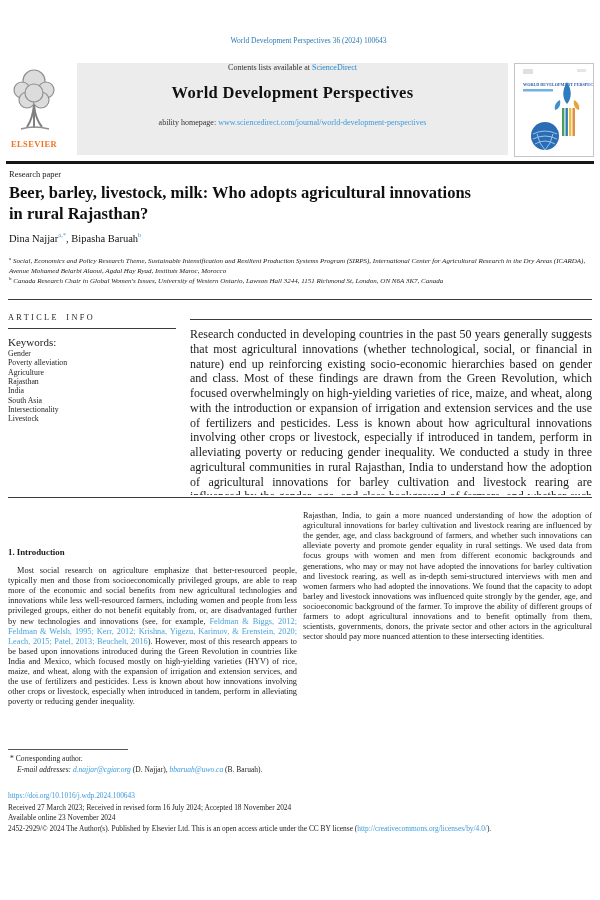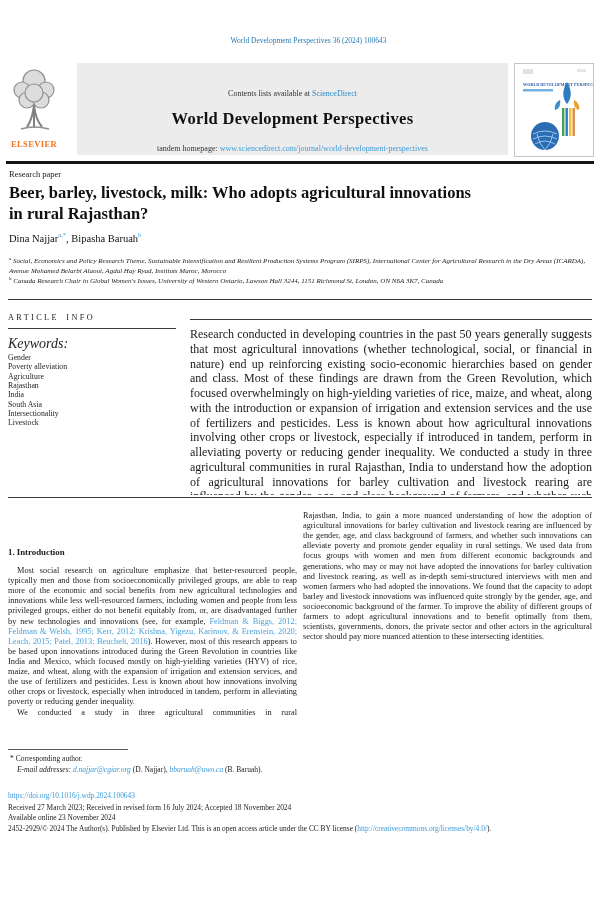--- a/index.html
+++ b/index.html
@@ -7,21 +7,21 @@
   body { width:600px; height:900px; position:relative; font-family:"Liberation Serif","DejaVu Serif",serif; color:#1c1c1c; overflow:hidden; }
   .page { position:absolute; inset:0; background:#fff; }
 
   a, .link { color:#3d9bd8; text-decoration:none; cursor:pointer; }
 
   .journal-ref { position:absolute; top:36px; left:5px; right:0; text-align:center; font-size:7.5px; color:#2a7ab5;padding-left:12px; }
 
   .header-row { position:absolute; top:63px; left:6px; right:6px; height:96px; }
   .elsevier-logo { position:absolute; left:2px; top:2px; width:52px; height:92px; text-align:center; }
   .elsevier-text { font-size:8.5px; color:#ee7423; letter-spacing:.4px; font-weight:bold; margin-top:-2px; }
-  .banner { position:absolute; left:71px; right:86px; top:0; height:92px; background:#ececec; text-align:center; padding-top:26px; }
+  .banner { position:absolute; left:71px; right:86px; top:0; height:92px; background:#ececec; text-align:center; padding-top:0; }
   .contents-line { font-size:8px; color:#333; }
   .journal-name { font-size:16.5px; font-weight:bold; color:#111; margin-top:11px; letter-spacing:.3px; }
   .homepage-line { font-size:8px; color:#333; margin-top:15px; }
   .cover-thumb { position:absolute; right:0; top:0; width:80px; height:94px; background:#fff; border:1px solid #c4c4c4; }
 
   .rule-thick { position:absolute; top:161px; left:6px; right:6px; height:3px; background:#161616; }
   .rule-a { position:absolute; top:299px; left:8px; right:8px; border-top:1.2px solid #3a3a3a; }
   .rule-b { position:absolute; top:497px; left:8px; right:8px; border-top:1.2px solid #3a3a3a; }
 
   .type-label { position:absolute; top:169px; left:9px; font-size:8.5px; color:#222; }
@@ -29,21 +29,21 @@
   .authors { position:absolute; top:231px; left:9px; font-size:10.5px; color:#111; }
   .authors sup { font-size:6.5px; color:#3d9bd8; }
   .affiliations { position:absolute; top:256px; left:9px; right:10px; font-size:7px; font-style:italic; line-height:1.35; color:#222; }
   .affiliations sup { font-size:5px; font-style:normal; }
 
   .info-abstract { position:absolute; top:313px; left:8px; right:8px; height:182px; overflow:hidden; }
   .info-col { position:absolute; left:0; top:0; width:168px; }
   .abs-col { position:absolute; left:182px; right:0; top:0; }
   .section-heading { font-size:8.2px; letter-spacing:2.4px; word-spacing:3px; color:#222; }
   .heading-rule { border-top:1px solid #3a3a3a; margin-top:6px; margin-bottom:7px; }
-  .kw-label { font-size:14px; font-style:italic; margin-bottom:1px; }
+  .kw-label { font-size:11px; margin-bottom:1px; }
   .kw-item { font-size:7.8px; line-height:1.2; }
   .abstract-text { font-size:12px; line-height:1.23; text-align:justify; color:#1b1b1b; }
 
   .intro { position:absolute; top:511px; left:8px; right:8px; height:234px; overflow:hidden; }
   .intro .col-l { position:absolute; left:0; top:0; width:289px; }
   .intro .col-r { position:absolute; right:0; top:0; width:289px; }
   .intro h2 { font-size:8.8px; font-weight:bold; margin-bottom:9px;margin-top:36px; }
   .body-text { font-size:8.3px; line-height:1.22; text-align:justify; color:#1b1b1b; }
   .ind { text-indent:9px; }
   .jlast { text-align-last:justify; }
@@ -85,21 +85,21 @@
       </span>
       <div class="elsevier-text">ELSEVIER</div>
     </div>
 
     <div class="banner">
       <div class="contents-line">
         <span>Contents lists available at </span><a style="color:#2787c8;">ScienceDirect</a>
       </div>
       <div class="journal-name">World Development Perspectives</div>
       <div class="homepage-line">
-        <span>tandem homepage: </span><a>www.sciencedirect.com/journal/world-development-perspectives</a>
+        <span>ability homepage: </span><a>www.sciencedirect.com/journal/world-development-perspectives</a>
       </div>
     </div>
 
     <div class="cover-thumb">
       <svg width="78" height="92" viewBox="0 0 78 92">
         <rect x="8" y="5" width="10" height="5" fill="#e0e0e0"></rect>
         <rect x="62" y="5" width="9" height="3" fill="#e6e6e6"></rect>
         <text x="8" y="22" font-size="4.2" fill="#2a5ca8" font-weight="bold">WORLD DEVELOPMENT PERSPECTIVES</text>
         <rect x="8" y="25" width="30" height="2.5" fill="#73b1e3"></rect>
         <path d="M52 18 C47 26 47 34 52 40 C57 34 57 26 52 18" fill="#2f7bc0"></path>
@@ -151,21 +151,20 @@
       <p class="abstract-text">Research conducted in developing countries in the past 50 years generally suggests that most agricultural innovations (whether technological, social, or financial in nature) end up reinforcing existing socio-economic hierarchies based on gender and class. Most of these findings are drawn from the Green Revolution, which focused overwhelmingly on high-yielding varieties of rice, maize, and wheat, along with the introduction or expansion of irrigation and extension services and the use of fertilizers and pesticides. Less is known about how agricultural innovations involving other crops or livestock, especially if introduced in tandem, perform in alleviating poverty or reducing gender inequality. We conducted a study in three agricultural communities in rural Rajasthan, India to understand how the adoption of agricultural innovations for barley cultivation and livestock rearing are influenced by the gender, age, and class background of farmers, and whether such innovations can alleviate poverty and promote gender equality in rural settings. We found that although innovation adoption is influenced by gender, class and age (with gender exerting a stronger influence than class or age), poorer farmers and women can under certain circumstances benefit from agricultural innovations adopted initially by wealthier male farmers.</p>
     </div>
   </div>
 
   <div class="rule-b"></div>
 
   <div class="intro">
     <div class="col-l">
       <h2>1. Introduction</h2>
       <p class="body-text ind"><span>Most social research on agriculture emphasize that better-resourced people, typically men and those from socioeconomically privileged groups, are able to reap more of the economic and social benefits from new agricultural technologies and innovations while less well-resourced farmers, including women and people from less privileged groups, either do not benefit equitably from, or, are disadvantaged further by new technologies and innovations (see, for example, </span><span class="cite">Feldman &amp; Biggs, 2012; Feldman &amp; Welsh, 1995; Kerr, 2012; Krishna, Yigezu, Karimov, &amp; Erenstein, 2020; Leach, 2015; Patel, 2013; Beuchelt, 2016</span><span>). However, most of this research appears to be based upon innovations introduced during the Green Revolution in countries like India and Mexico, which focused mostly on high-yielding varieties (HYV) of rice, maize, and wheat, along with the expansion of irrigation and extension services, and the use of fertilizers and pesticides. Less is known about how innovations involving other crops or livestock, especially when introduced in tandem, perform in alleviating poverty or reducing gender inequality.</span></p>
-      <p class="body-text ind jlast">We conducted a study in three agricultural communities in rural</p>
     </div>
     <div class="col-r">
       <p class="body-text">Rajasthan, India, to gain a more nuanced understanding of how the adoption of agricultural innovations for barley cultivation and livestock rearing are influenced by the gender, age, and class background of farmers, and whether such innovations can alleviate poverty and promote gender equality in rural settings. We used data from focus groups with women and men from different economic backgrounds and generations, who may or may not have adopted the innovations for barley cultivation and livestock rearing, as well as in-depth semi-structured interviews with men and women farmers who had adopted the innovations. We found that the capacity to adopt barley and livestock innovations was influenced quite strongly by the gender, age, and socioeconomic background of the farmer. To improve the ability of different groups of farmers to adopt agricultural innovations and to benefit optimally from them, scientists, governments, donors, the private sector and other actors in the agricultural sector should pay more nuanced attention to these intersecting identities.</p>
     </div>
   </div>
 
   <div class="footnote">
     <div class="fn-rule"></div>
     <div class="fn-line1">* Corresponding author.</div>
     <div class="fn-line2">

